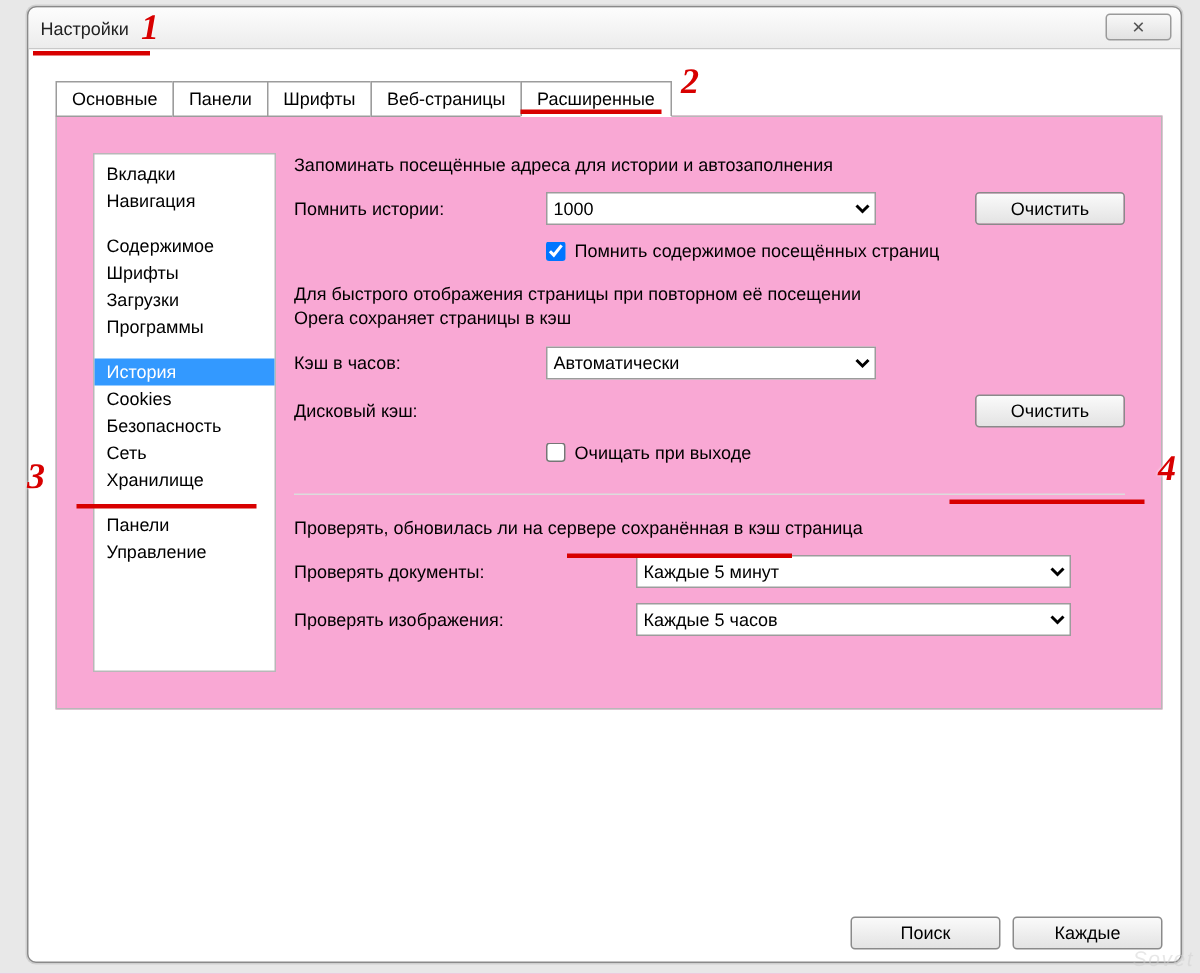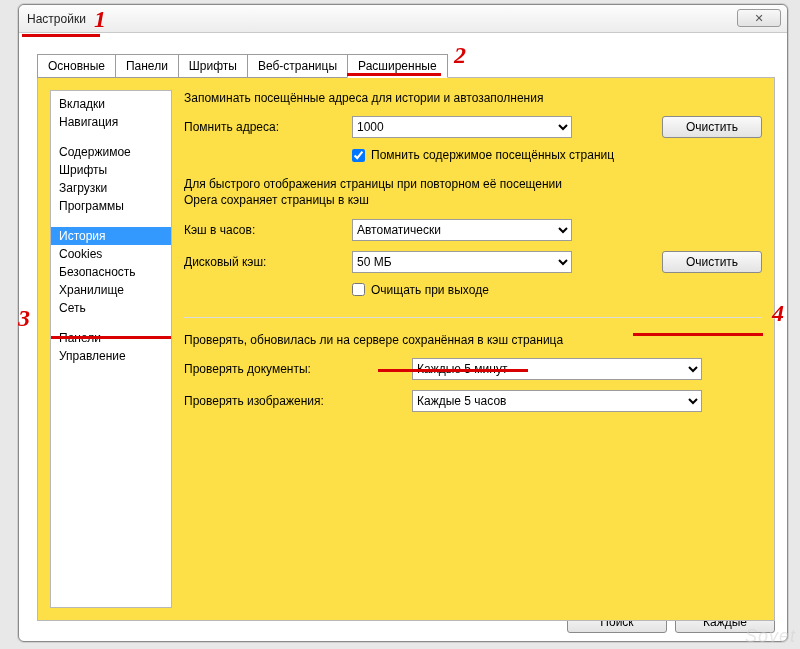--- a/index.html
+++ b/index.html
@@ -66,23 +66,23 @@
     position: relative;
     top: 1px;
   }
   .tab.active {
     border-bottom: 1px solid #fff;
     z-index: 3;
   }
   .tabpanel {
     border: 1px solid #b8b8b8;
     margin: 0 12px 12px 18px;
-    padding: 12px;
-    height: 544px;
-    background: #fde047;
+    padding: 24px;
+    height: 396px;
+    background: #f9a8d4;
     display: flex;
     gap: 12px;
     position: relative;
     z-index: 1;
   }
   .sidebar {
     width: 122px;
     border: 1px solid #b8b8b8;
     background: #fff;
     padding: 4px 0;
@@ -175,21 +175,21 @@
     z-index: 19;
     pointer-events: none;
   }
   
   .wm {
     position: absolute;
     right: 4px;
     bottom: 2px;
     color: #d0d0d0;
     font-style: italic;
-    font-size: 18px;
+    font-size: 14px;
     letter-spacing: 1px;
     opacity: 0.5;
     pointer-events: none;
   }
   input[type=checkbox]{
     width:13px;height:13px;margin:0;
   }
 </style>
 </head>
 <body>
@@ -218,33 +218,33 @@
         <div class="item">Навигация</div>
         <div class="sep"></div>
         <div class="item">Содержимое</div>
         <div class="item">Шрифты</div>
         <div class="item">Загрузки</div>
         <div class="item">Программы</div>
         <div class="sep"></div>
         <div class="item selected">История</div>
         <div class="item">Cookies</div>
         <div class="item">Безопасность</div>
+        <div class="item">Сеть</div>
         <div class="item">Хранилище</div>
-        <div class="item">Сеть</div>
         <div class="sep"></div>
         <div class="item">Панели</div>
         <div class="item">Управление</div>
       </div>
 
     <div class="main">
 
       <div class="para">Запоминать посещённые адреса для истории и автозаполнения</div>
 
       <div class="row">
-        <div class="label-col">Помнить адреса:</div>
+        <div class="label-col">Помнить истории:</div>
         <select class="select-wide">
           <option>1000</option>
         </select>
         <div style="flex:1"></div>
         <button class="btn">Очистить</button>
       </div>
 
       <div class="checkbox-row">
         <input type="checkbox" id="cb-content" checked="" style="">
         <label for="cb-content">Помнить содержимое посещённых страниц</label>
@@ -257,23 +257,20 @@
 
       <div class="row">
         <div class="label-col">Кэш в часов:</div>
         <select class="select-wide">
           <option>Автоматически</option>
         </select>
       </div>
 
       <div class="row">
         <div class="label-col">Дисковый кэш:</div>
-        <select class="select-wide">
-          <option>50 МБ</option>
-        </select>
         <div style="flex:1"></div>
         <button class="btn">Очистить</button>
       </div>
 
       <div class="checkbox-row">
         <input type="checkbox" id="cb-exit" style="">
         <label for="cb-exit">Очищать при выходе</label>
       </div>
 
       <hr class="hr">

